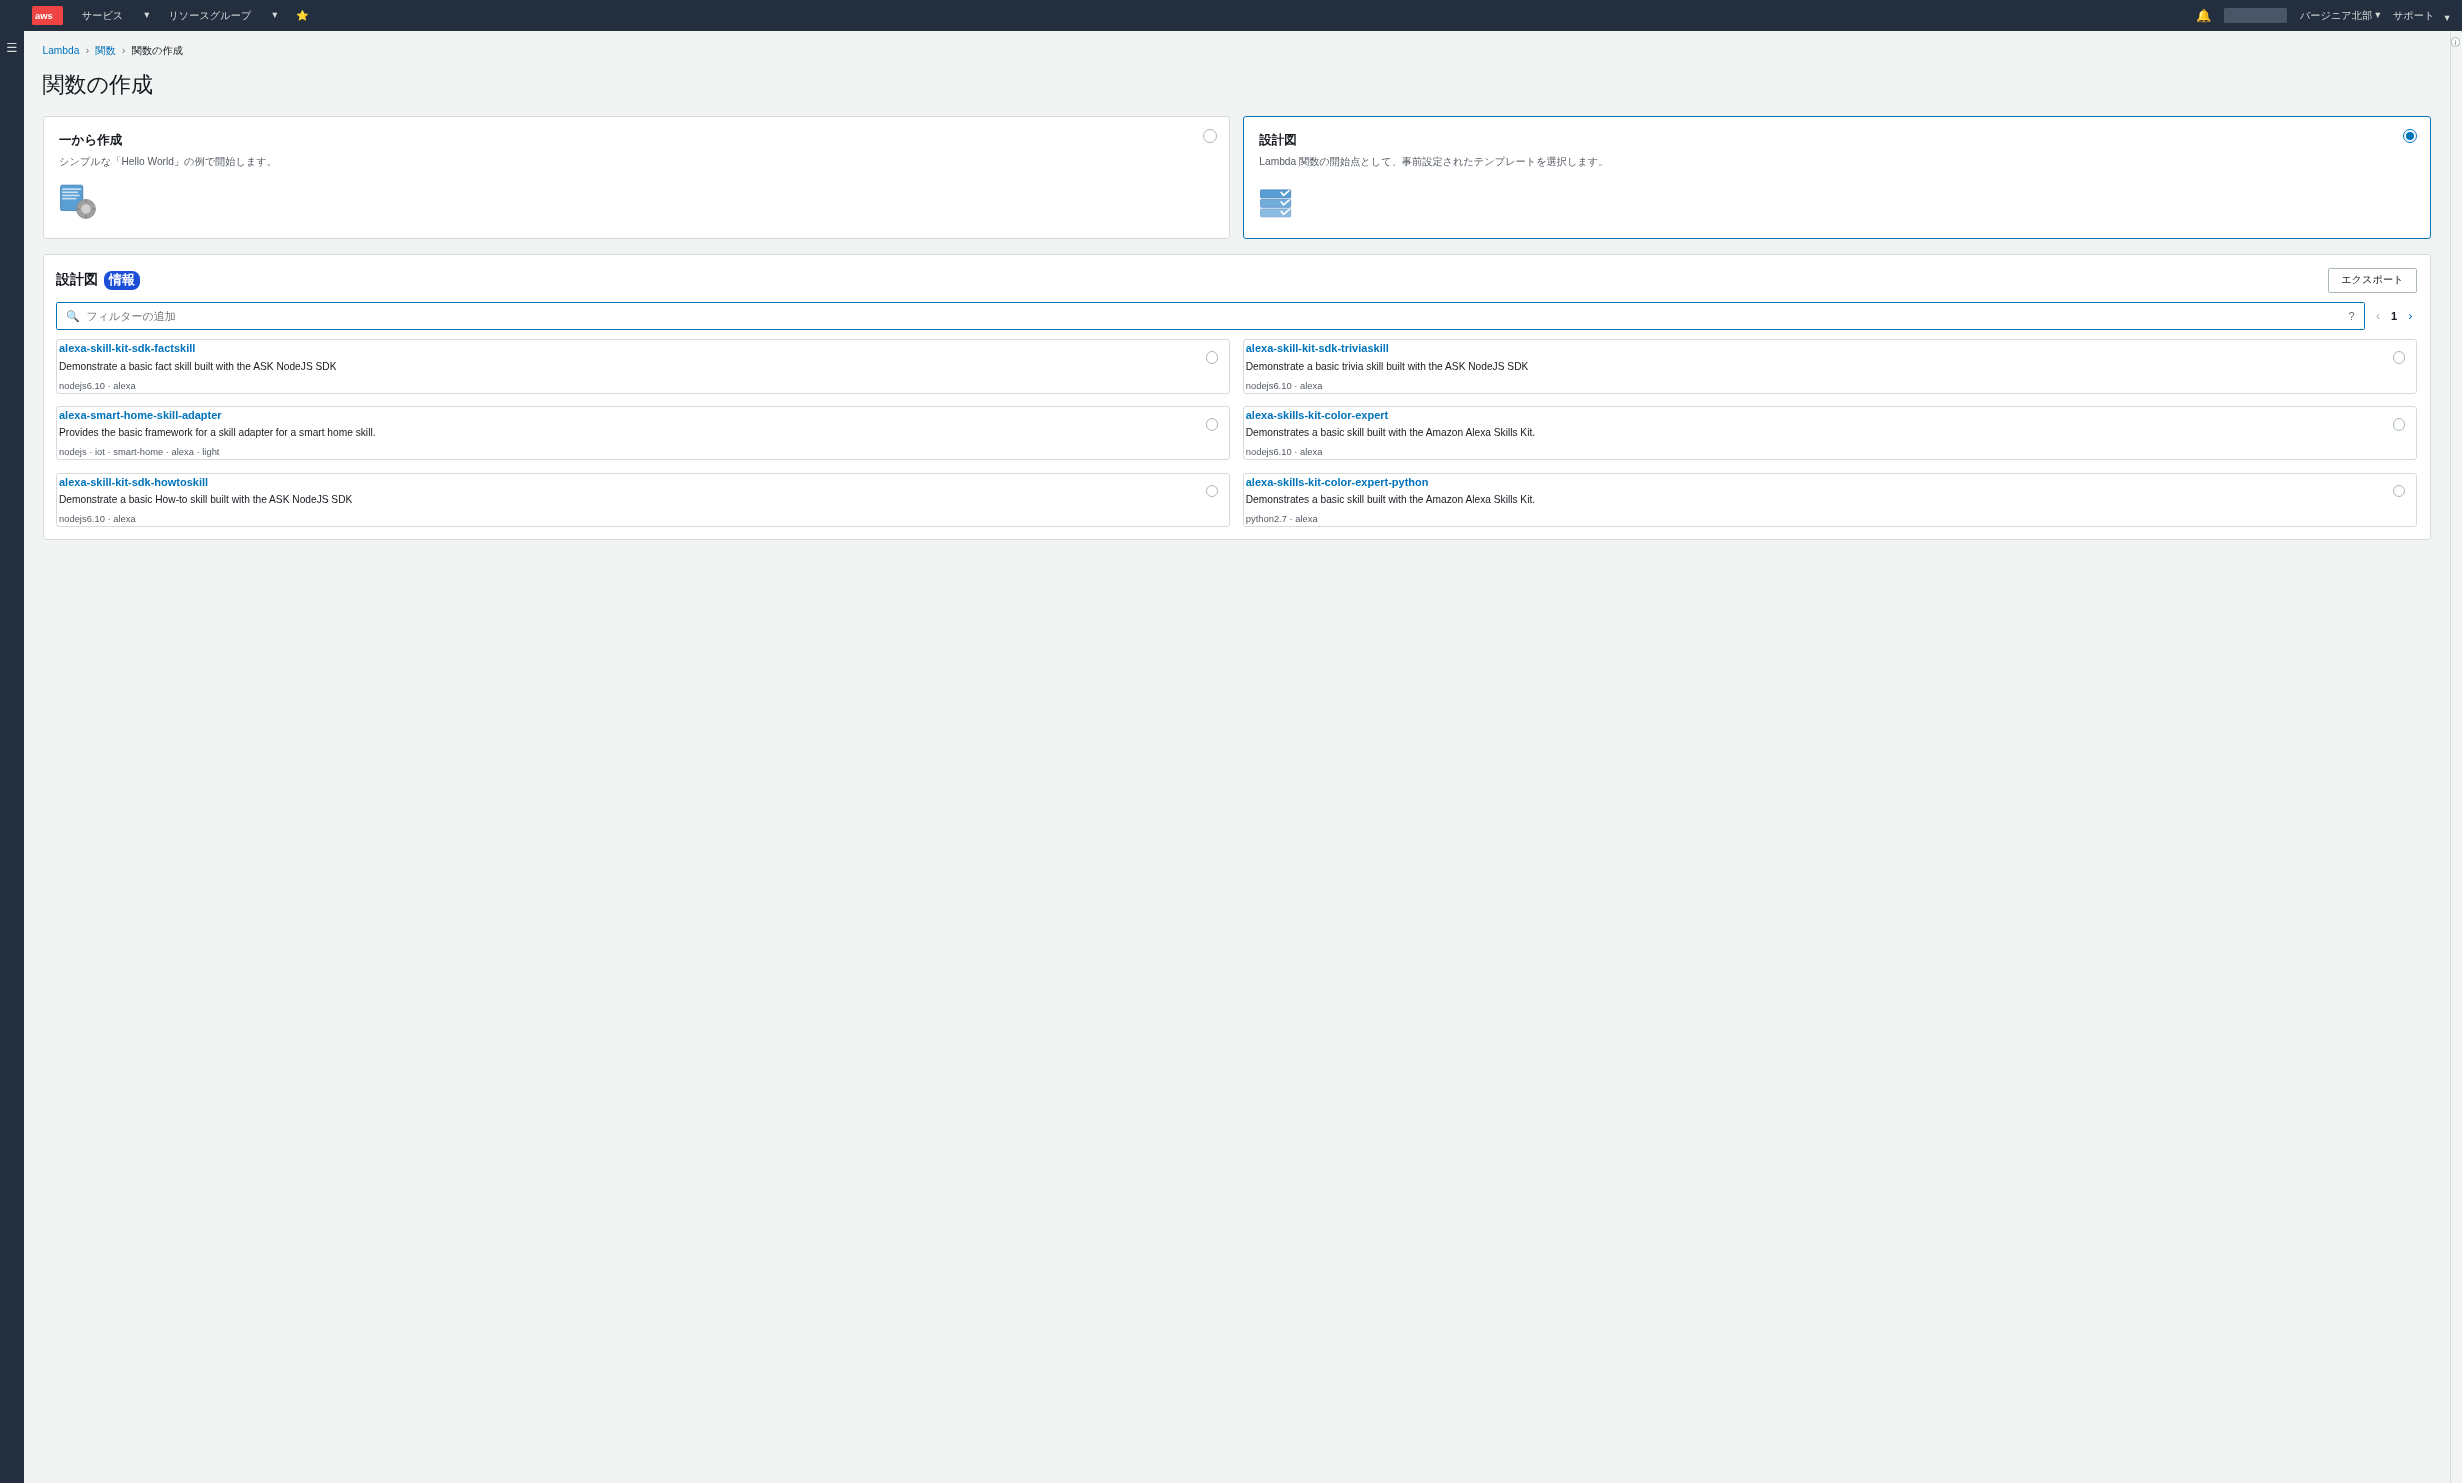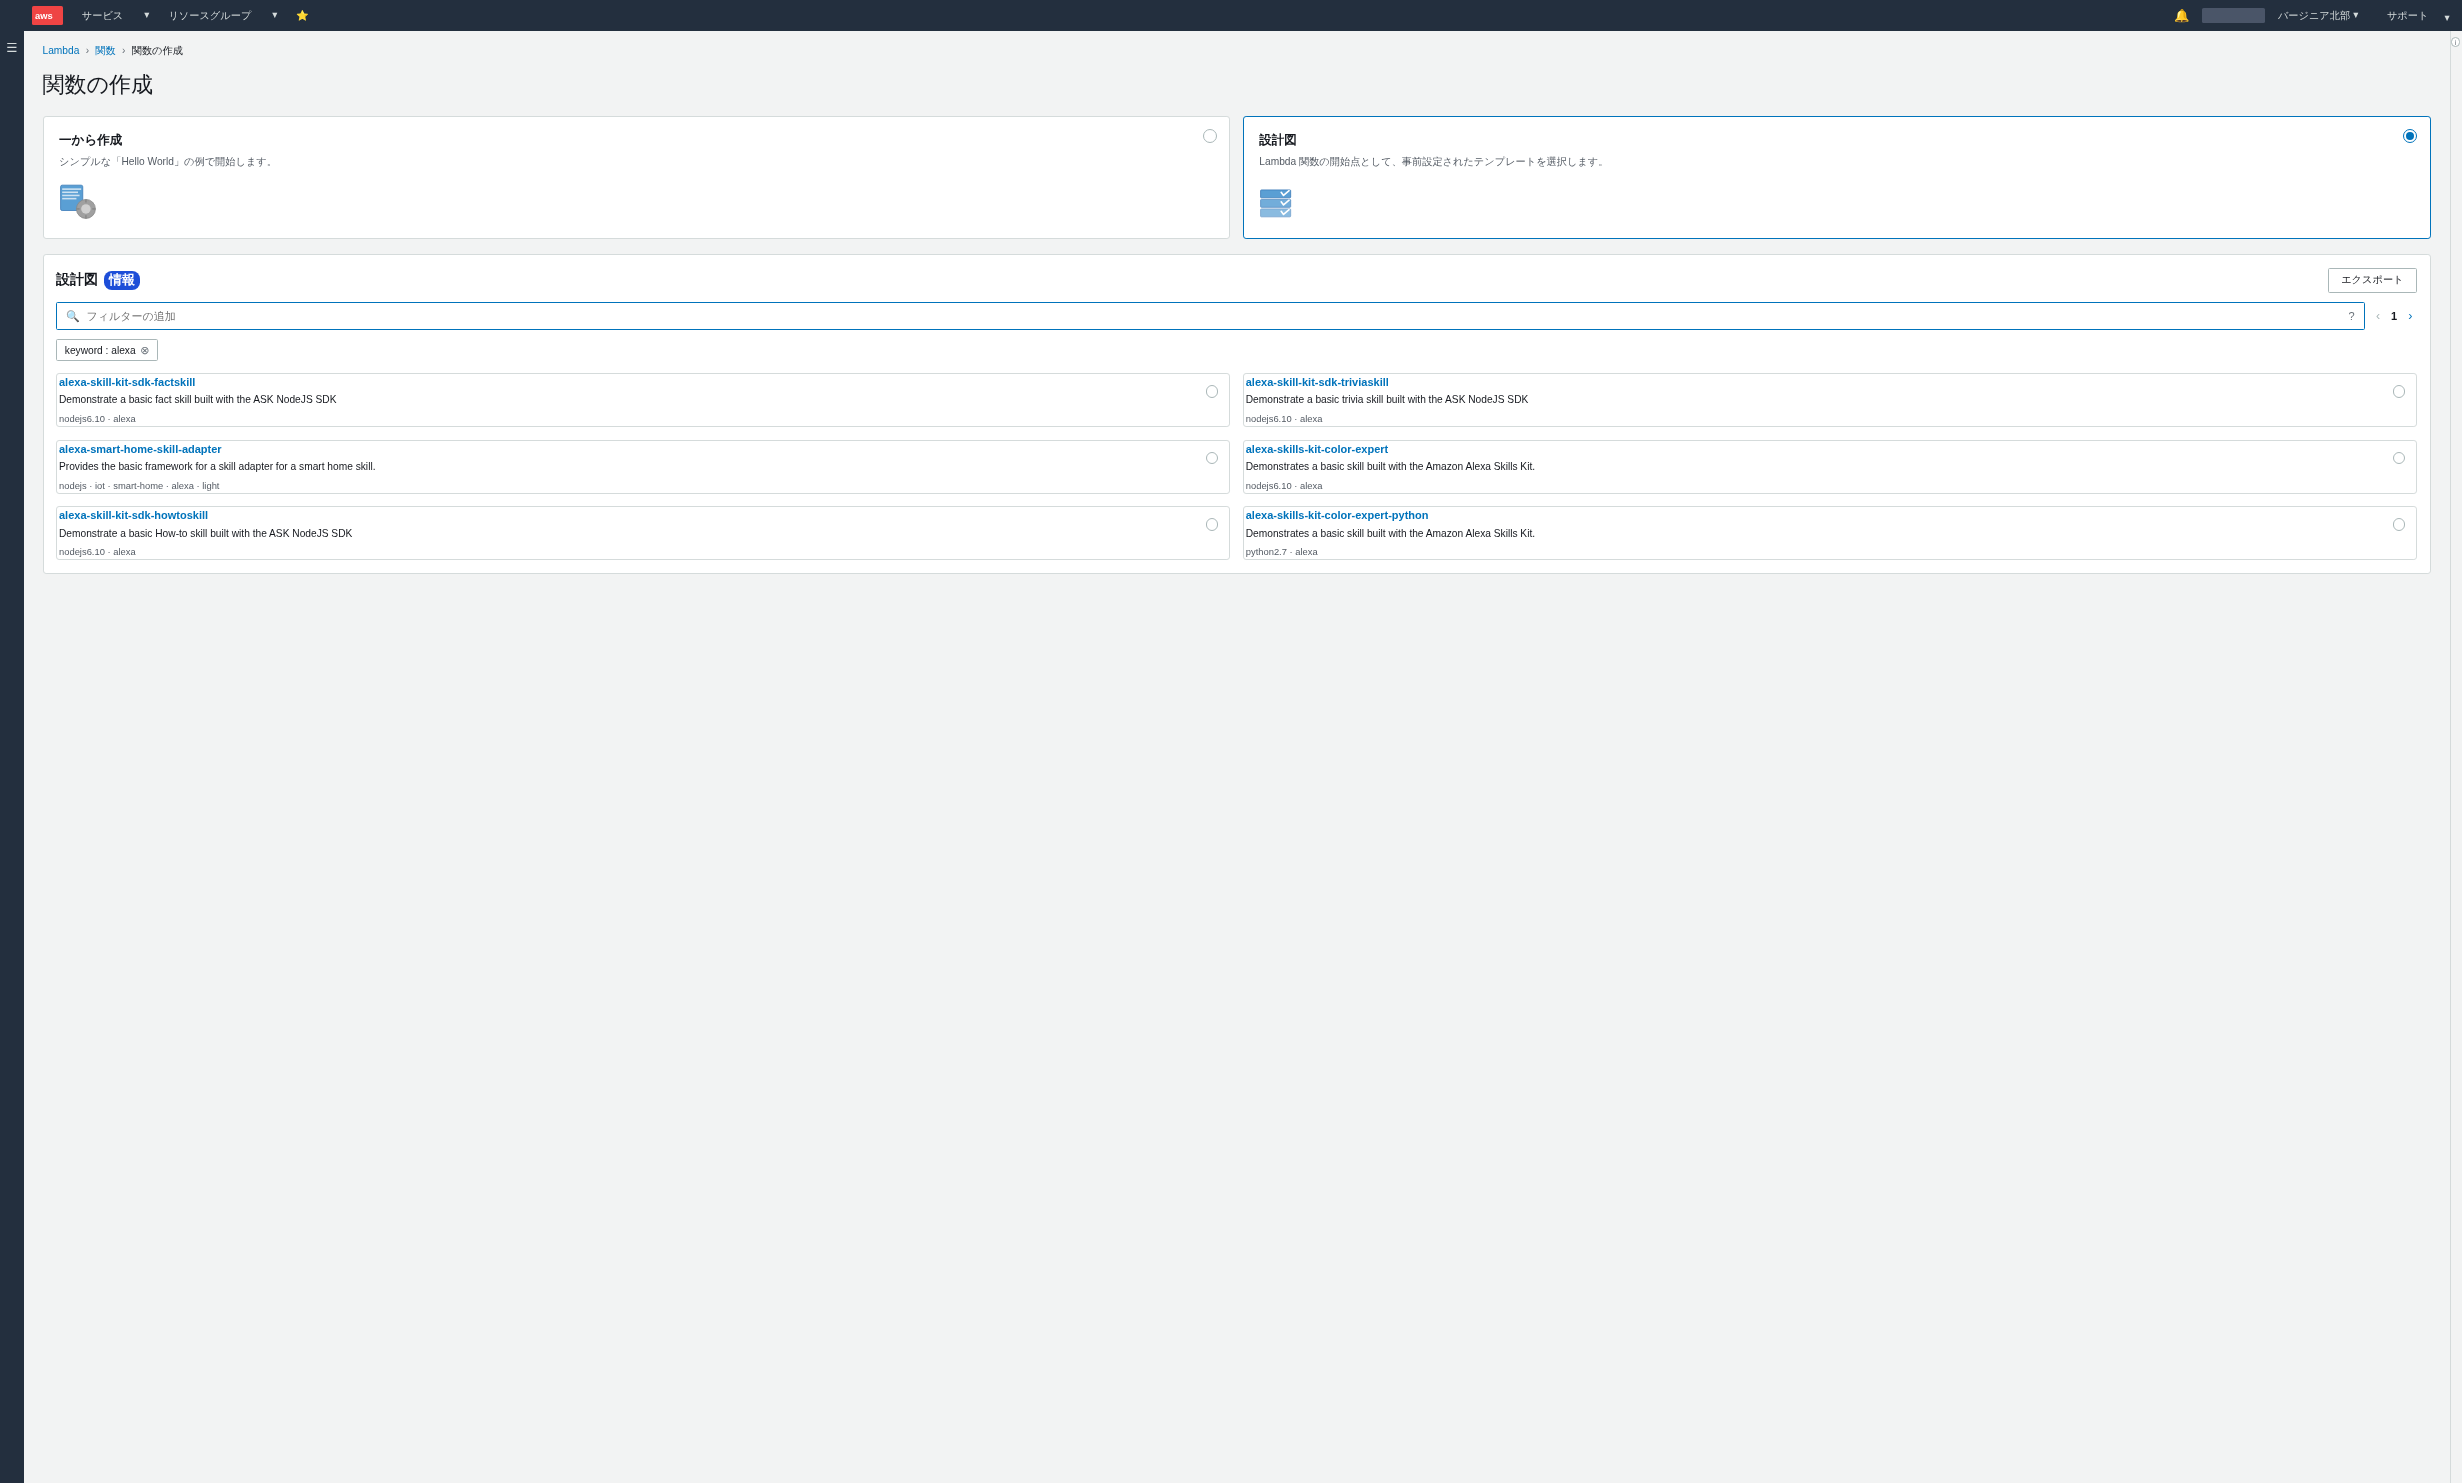--- a/index.html
+++ b/index.html
@@ -54,22 +54,21 @@
       display: flex;
       align-items: flex-start;
       gap: 3.1px;
     }
     .nav-support {
       color: #d5dbdb;
       font-size: 10.2px;
       cursor: pointer;
       display: flex;
       align-items: flex-end;
-      gap: 16px;
-      margin-left: 16px;
+      gap: 10px;
     }
     .nav-account-placeholder {
       background: #4a5568;
       width: 63px;
       height: 15.6px;
       border-radius: 1.6px;
     }
 
     
     .main-layout {
@@ -508,26 +507,20 @@
           <input class="search-input" type="text" placeholder="フィルターの追加" style="">
           <span class="search-help">?</span>
         </div>
         <div class="pagination">
           <button class="page-nav-btn">‹</button>
           <span class="page-num">1</span>
           <button class="page-nav-btn active">›</button>
         </div>
       </div>
 
-      <div class="filter-tags">
-        <div class="filter-tag">
-          <span>keyword : alexa</span>
-          <span class="filter-tag-close">⊗</span>
-        </div>
-      </div>
 
       <div class="blueprint-grid">
 
         <div class="blueprint-card">
           <div class="blueprint-card-radio"></div>
           <div class="blueprint-name">alexa-skill-kit-sdk-factskill</div>
           <div class="blueprint-desc">Demonstrate a basic fact skill built with the ASK NodeJS SDK</div>
           <div class="blueprint-tags">nodejs6.10 · alexa</div>
         </div>
 

